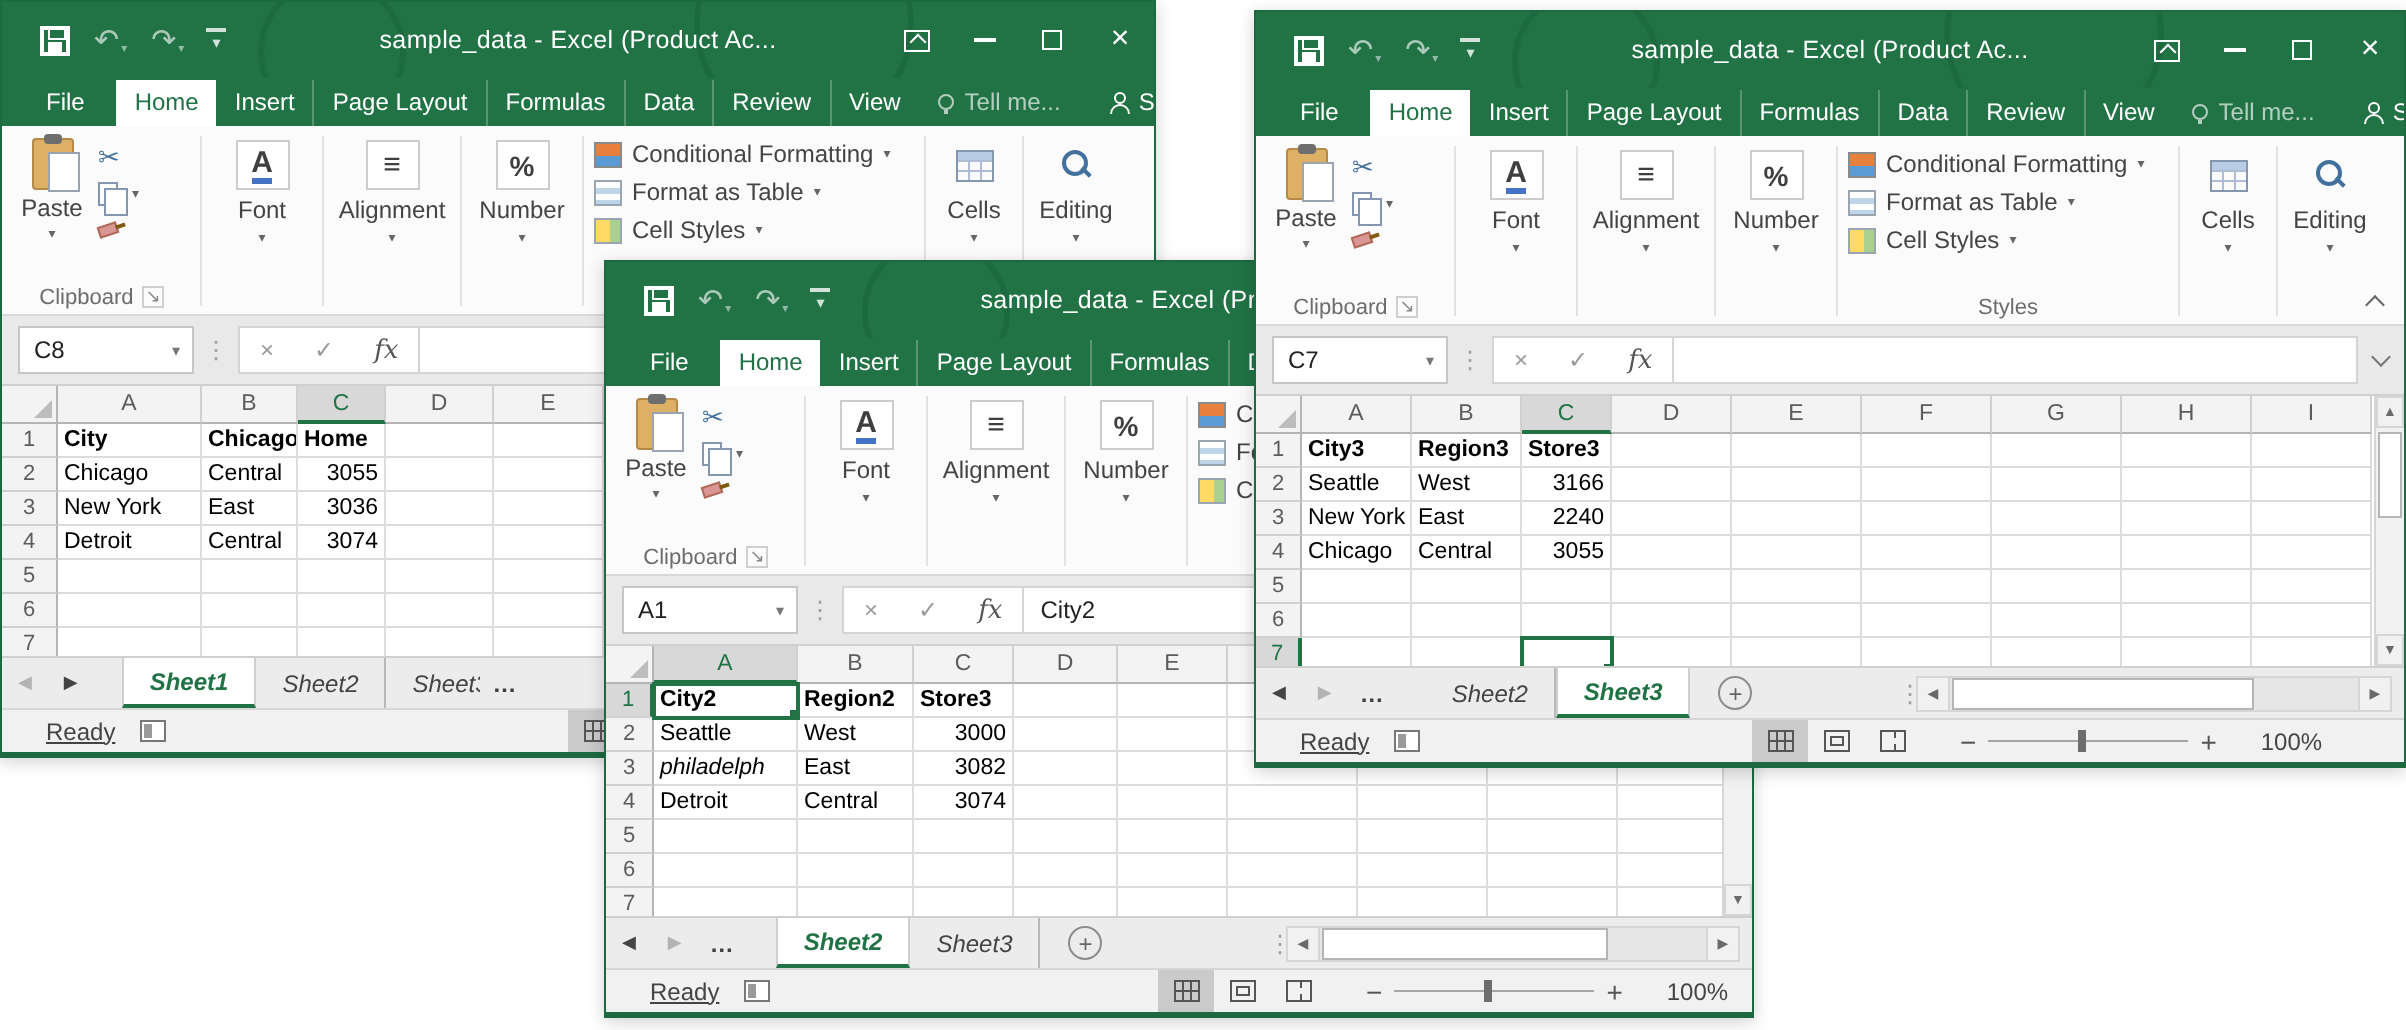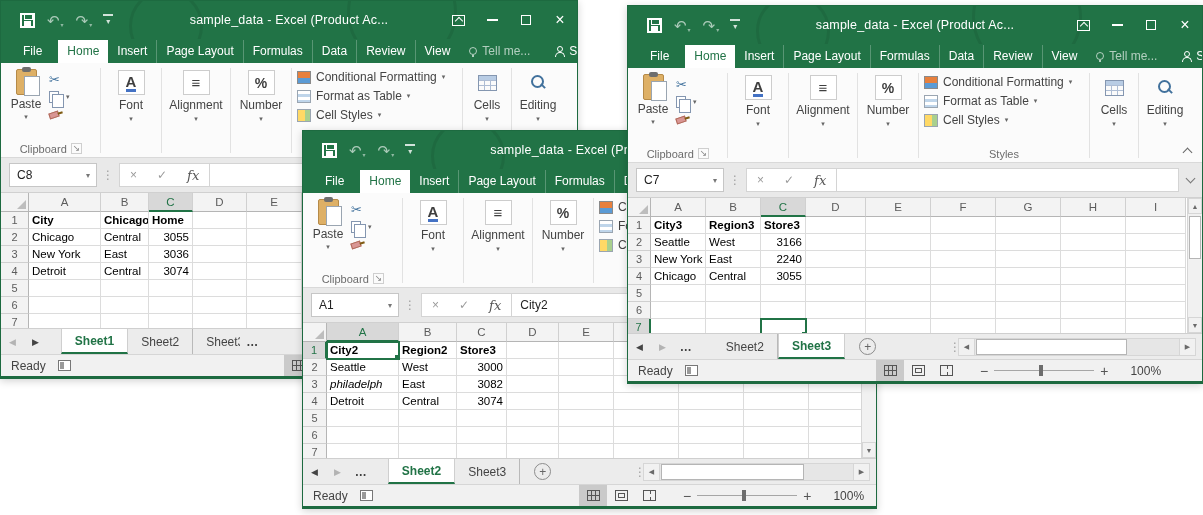--- a/index.html
+++ b/index.html
@@ -133,34 +133,34 @@
   .vscroll { position:absolute; top:0; right:0; bottom:0; width:15px; background:#f1f1f1; border-left:1px solid #d6d6d6; display:none; flex-direction:column; }
   .vs-btn { height:16px; display:flex; align-items:center; justify-content:center; font-size:7px; color:#6a6a6a; background:#f1f1f1; border:1px solid #d6d6d6; }
   .vs-track { flex:1; position:relative; }
   .vs-thumb { position:absolute; left:1px; right:1px; top:2px; height:42%; background:#fff; border:1px solid #b5b5b5; }
 
   
   .tabbar { position:relative; height:26px; background:#ececec; border-top:1px solid #cfcfcf; display:flex; align-items:stretch; flex:none; font-size:12px; }
   .nav { display:flex; align-items:center; padding:0 8px; font-size:9px; color:#444; }
   .nav.dim { color:#b3b3b3; }
   .sheets { display:flex; align-items:stretch; margin-left:14px; }
-  .sheet { display:flex; align-items:center; padding:0 13px; color:#444; border-right:1px solid #b9b9b9; cursor:default; white-space:nowrap; }
+  .sheet { display:flex; align-items:center; padding:0 13px; color:#444; border-right:1px solid #b9b9b9; cursor:default; white-space:nowrap;font-style:italic; }
   .sheet.active { background:#fff; color:#217346; font-weight:bold; border-bottom:2px solid #217346; border-right:1px solid #cfcfcf; border-left:1px solid #cfcfcf; }
   .sheet.clipped { max-width:47px; overflow:hidden; border-right:none; }
   .more { display:none; align-items:center; color:#3f3f3f; font-weight:bold; padding:0 6px; letter-spacing:1px; }
   .addsheet { display:none; align-items:center; justify-content:center; margin-left:14px; align-self:center; width:17px; height:17px; border:1px solid #8c8c8c; border-radius:50%; color:#666; font-size:12px; line-height:1; }
   .tb-dots { display:none; position:absolute; top:6px; color:#a0a0a0; }
   .hscroll { position:absolute; top:4px; height:18px; display:none; align-items:stretch; }
   .hs-btn { width:17px; display:flex; align-items:center; justify-content:center; font-size:7px; color:#6a6a6a; background:#f1f1f1; border:1px solid #d6d6d6; }
   .hs-track { flex:1; position:relative; background:#e6e6e6; border:1px solid #d6d6d6; border-left:none; border-right:none; }
   .hs-thumb { position:absolute; top:0; bottom:0; left:1px; width:74%; background:#fff; border:1px solid #b5b5b5; }
 
   
   .statusbar { position:relative; height:22px; background:#f1f1f1; border-top:1px solid #d6d6d6; display:flex; align-items:center; flex:none; font-size:12px; color:#444; }
-  .ready { padding-left:10px; }
+  .ready { padding-left:22px;text-decoration:underline; }
   .macro { position:relative; width:13px; height:11px; border:1px solid #777; margin-left:12px; background:#fff; }
   .macro::after { content:""; position:absolute; left:1px; top:1px; width:4px; height:7px; background:#9a9a9a; }
   .scluster { position:absolute; top:0; bottom:0; display:flex; align-items:center; }
   .vbtn { width:28px; height:22px; display:flex; align-items:center; justify-content:center; }
   .vbtn.active { background:#cacaca; }
   .vi { display:inline-block; position:relative; }
   .vi-grid { width:13px; height:11px; border:1px solid #555;
      background: repeating-linear-gradient(to right, transparent 0 3px, #555 3px 4px),
                  repeating-linear-gradient(to bottom, transparent 0 4px, #555 4px 5px); }
   .vi-page { width:13px; height:11px; border:1px solid #555; }

